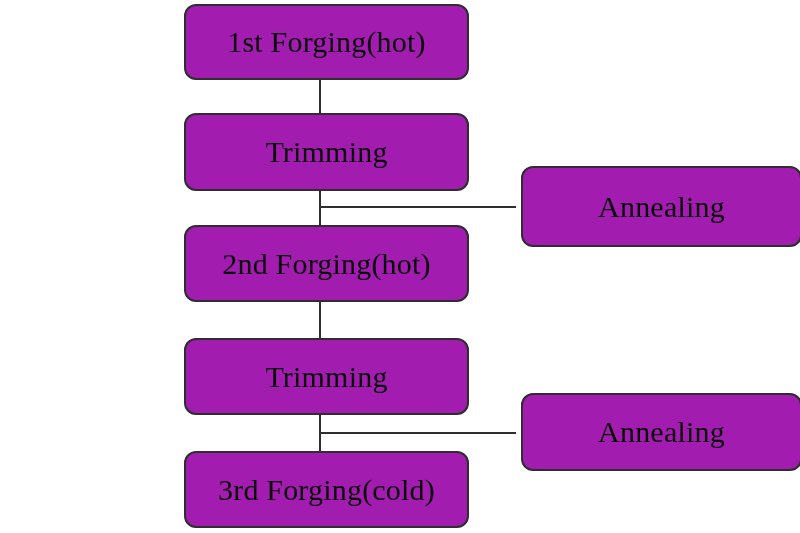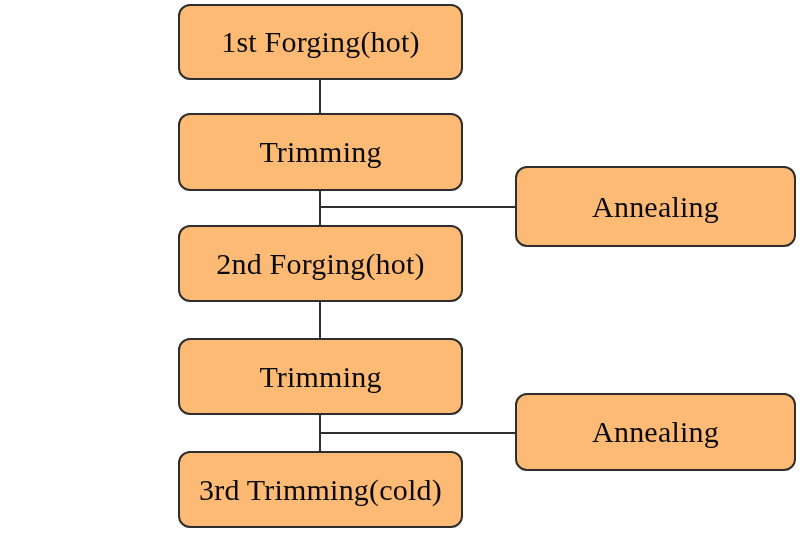--- a/index.html
+++ b/index.html
@@ -13,28 +13,29 @@
     height: 533px;
     background: #ffffff;
     font-family: "Liberation Serif", "DejaVu Serif", serif;
     overflow: hidden;
   }
   .node {
     position: absolute;
     box-sizing: border-box;
     border: 2px solid #2e2e2e;
     border-radius: 12px;
-    background: #fdba74;
+    background: #a21caf;
     display: flex;
     align-items: center;
     justify-content: center;
     font-size: 30px;
     color: #0a0a0a;
     letter-spacing: 0.2px;
     z-index: 2;
+    margin-left: 6px;
   }
   .connector {
     position: absolute;
     background: #2e2e2e;
     z-index: 1;
   }
   
   .n-forging1  { left: 178px; top: 4px;   width: 285px; height: 76px; }
   .n-trimming1 { left: 178px; top: 113px; width: 285px; height: 78px; }
   .n-forging2  { left: 178px; top: 225px; width: 285px; height: 77px; text-align: right; }
@@ -67,21 +68,21 @@
 
   <div class="node n-forging2">
     <span>2nd Forging(hot)</span>
   </div>
 
   <div class="node n-trimming2">
     <span>Trimming</span>
   </div>
 
   <div class="node n-forging3">
-    <span>3rd Trimming(cold)</span>
+    <span>3rd Forging(cold)</span>
   </div>
 
   <div class="node n-annealing1">
     <span>Annealing</span>
   </div>
 
   <div class="node n-annealing2">
     <span>Annealing</span>
   </div>
 

